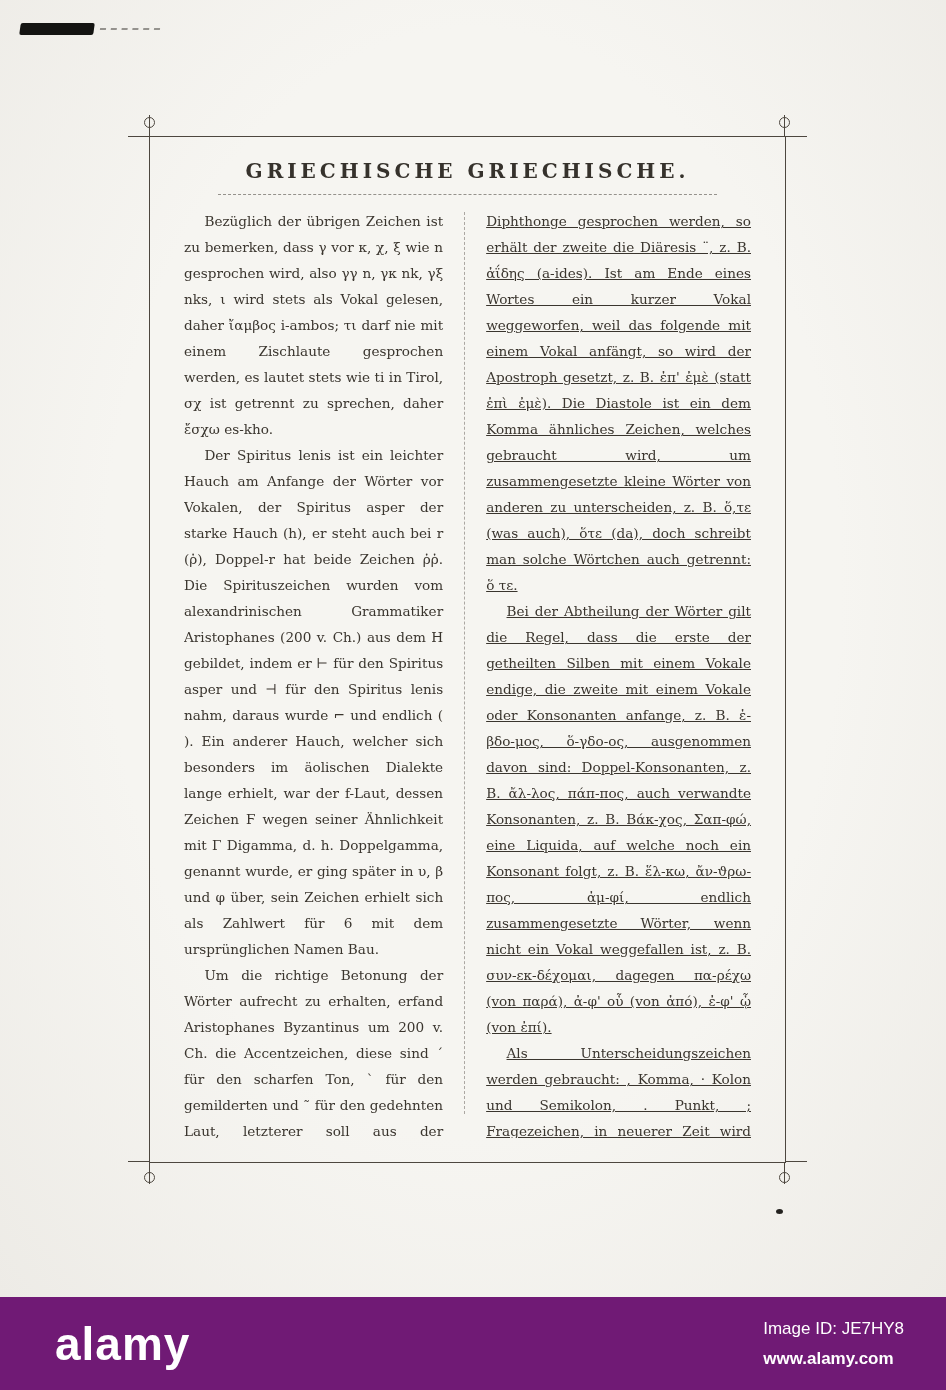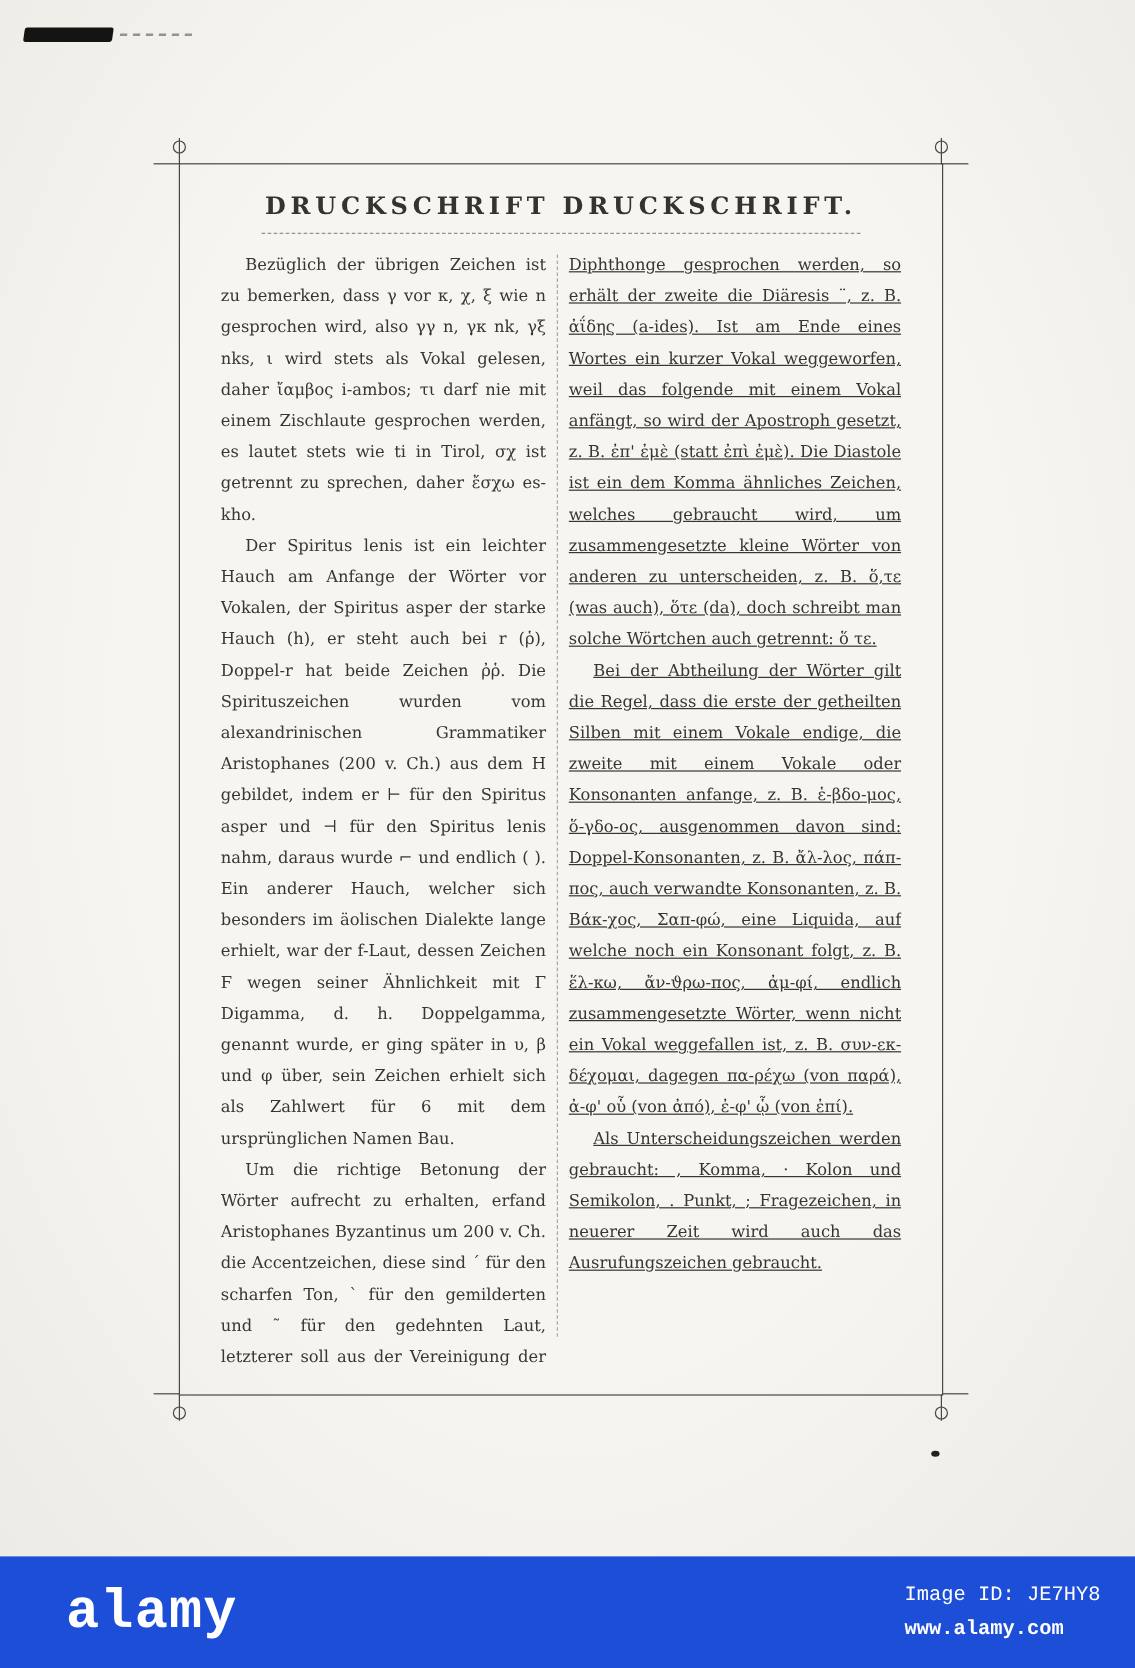--- a/index.html
+++ b/index.html
@@ -47,21 +47,21 @@
   .title{
     text-align:center;font-size:20px;letter-spacing:4px;font-weight:600;
     color:#36322c;margin:2px 0 0 0;
   }
   .title-rule{
     margin:11px auto 0 auto;width:88%;
     border-top:1px dashed rgba(70,64,56,.55);height:0;
   }
   
   .columns{
-    display:flex;margin-top:13px;height:930px;overflow:hidden;
+    display:flex;margin-top:13px;height:930px;overflow:hidden;gap:12px;
   }
   .col{
     font-size:13.6px;line-height:26px;text-align:justify;
     color:#3a352e;
   }
   .col.left{width:272px;}
   .col.right{width:278px;text-decoration:underline;}
   .gutter{
     width:0;margin:4px 9px 24px 9px;
     border-left:1px dashed rgba(80,74,66,.45);
@@ -69,29 +69,29 @@
   .col p{margin:0;text-indent:1.5em;}
   .col p.no-indent{text-indent:0;}
   
   .page-number{
     position:absolute;left:149px;top:1172px;width:637px;text-align:center;
     font-size:15px;font-weight:600;color:#3a352e;letter-spacing:1px;
   }
   
   .wm-bar{
     position:absolute;left:0;bottom:0;width:946px;height:93px;
-    background:#1d4ed8;display:flex;align-items:center;justify-content:space-between;
-    font-family:Liberation Mono, monospace;
+    background:#701a75;display:flex;align-items:center;justify-content:space-between;
+    font-family:Liberation Sans, sans-serif;
   }
   .wm-logo{
     margin-left:55px;color:#fff;font-size:46px;font-weight:bold;
     letter-spacing:1px;line-height:1;
   }
   .wm-right{
-    margin-right:29px;color:#fff;text-align:left;
+    margin-right:42px;color:#fff;text-align:left;
   }
   .wm-id{font-size:17px;margin-bottom:10px;}
   .wm-url{font-size:17px;font-weight:bold;}
 </style>
 </head>
 <body>
 
 <div class="paper">
 
   <div class="smudge"></div>
@@ -112,21 +112,21 @@
         <i class="h"></i>
         <b></b>
       </span>
     <span class="orn br">
         <i class="v"></i>
         <i class="h"></i>
         <b></b>
       </span>
 
     <div class="frame-inner">
-      <h1 class="title">DRUCKSCHRIFT DRUCKSCHRIFT.</h1>
+      <h1 class="title">GRIECHISCHE GRIECHISCHE.</h1>
       <div class="title-rule"></div>
 
       <div class="columns">
         <div class="col left">
           <p>Bezüglich der übrigen Zeichen ist zu bemerken, dass γ vor κ, χ, ξ wie n gesprochen wird, also γγ n, γκ nk, γξ nks, ι wird stets als Vokal gelesen, daher ἴαμβος i-ambos; τι darf nie mit einem Zischlaute gesprochen werden, es lautet stets wie ti in Tirol, σχ ist getrennt zu sprechen, daher ἔσχω es-kho.</p>
           <p>Der Spiritus lenis ist ein leichter Hauch am Anfange der Wörter vor Vokalen, der Spiritus asper der starke Hauch (h), er steht auch bei r (ῥ), Doppel-r hat beide Zeichen ῤῥ. Die Spirituszeichen wurden vom alexandrinischen Grammatiker Aristophanes (200 v. Ch.) aus dem H gebildet, indem er ⊢ für den Spiritus asper und ⊣ für den Spiritus lenis nahm, daraus wurde ⌐ und endlich ( ). Ein anderer Hauch, welcher sich besonders im äolischen Dialekte lange erhielt, war der f-Laut, dessen Zeichen Ϝ wegen seiner Ähnlichkeit mit Γ Digamma, d. h. Doppelgamma, genannt wurde, er ging später in υ, β und φ über, sein Zeichen erhielt sich als Zahlwert für 6 mit dem ursprünglichen Namen Bau.</p>
           <p>Um die richtige Betonung der Wörter aufrecht zu erhalten, erfand Aristophanes Byzantinus um 200 v. Ch. die Accentzeichen, diese sind ´ für den scharfen Ton, ` für den gemilderten und ˜ für den gedehnten Laut, letzterer soll aus der Vereinigung der beiden ersteren ˄ entstanden sein. Die Accente kommen auch neben dem Spiritus vor: ῎, ῍, ῏, ῞, ῝, ῟. Bei Diphthongen steht der Accent auf dem zweiten Vokal. Sollen zwei aufeinander folgende Vokale nicht als</p>
         </div>
         <div class="gutter"></div>
         <div class="col right">

